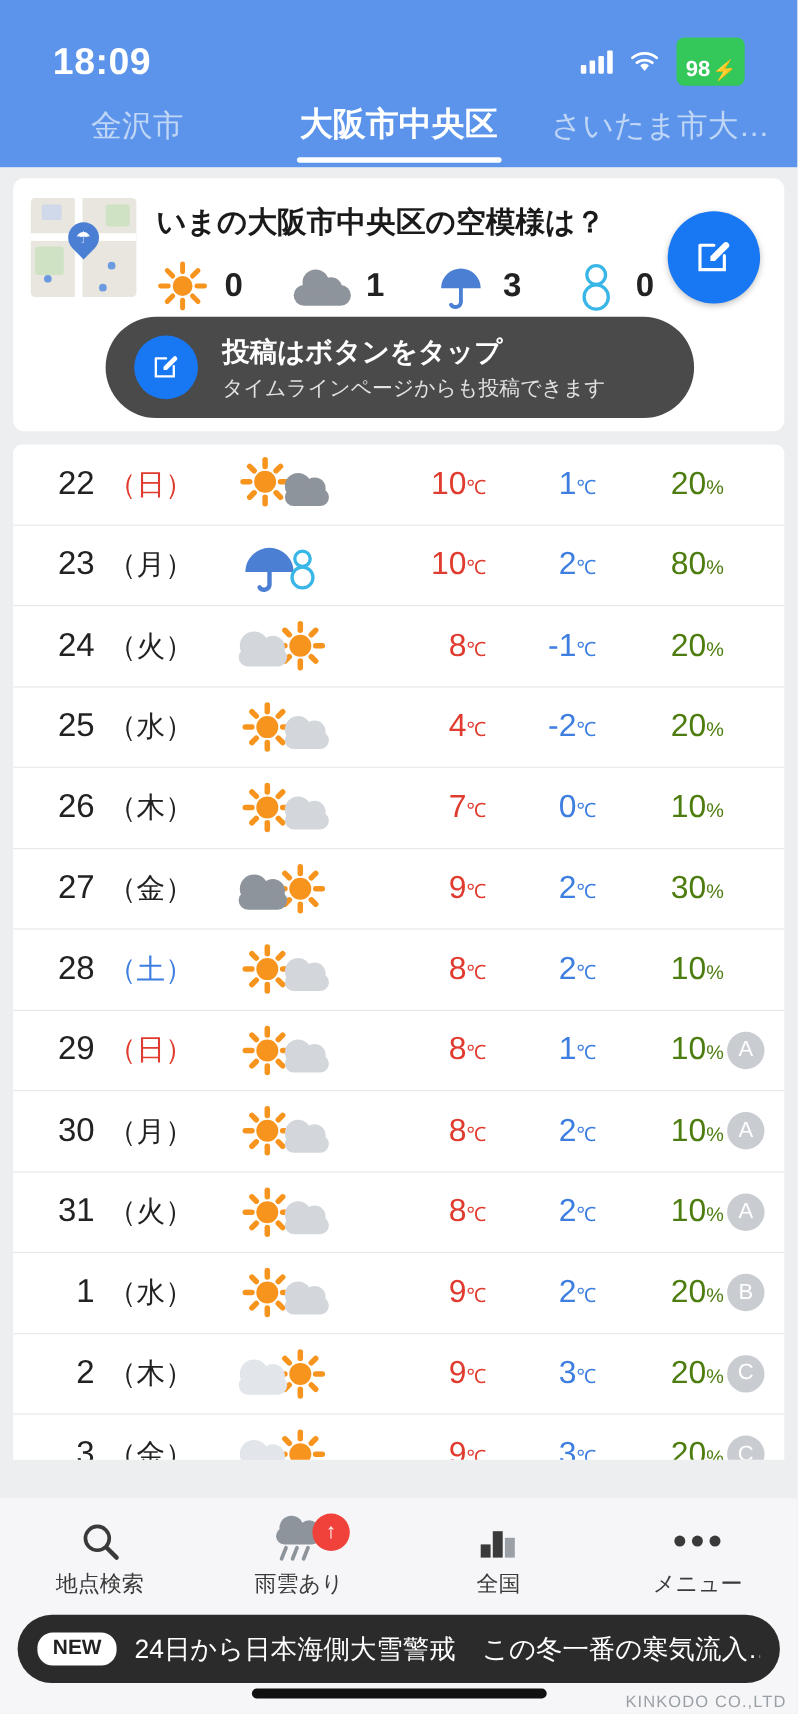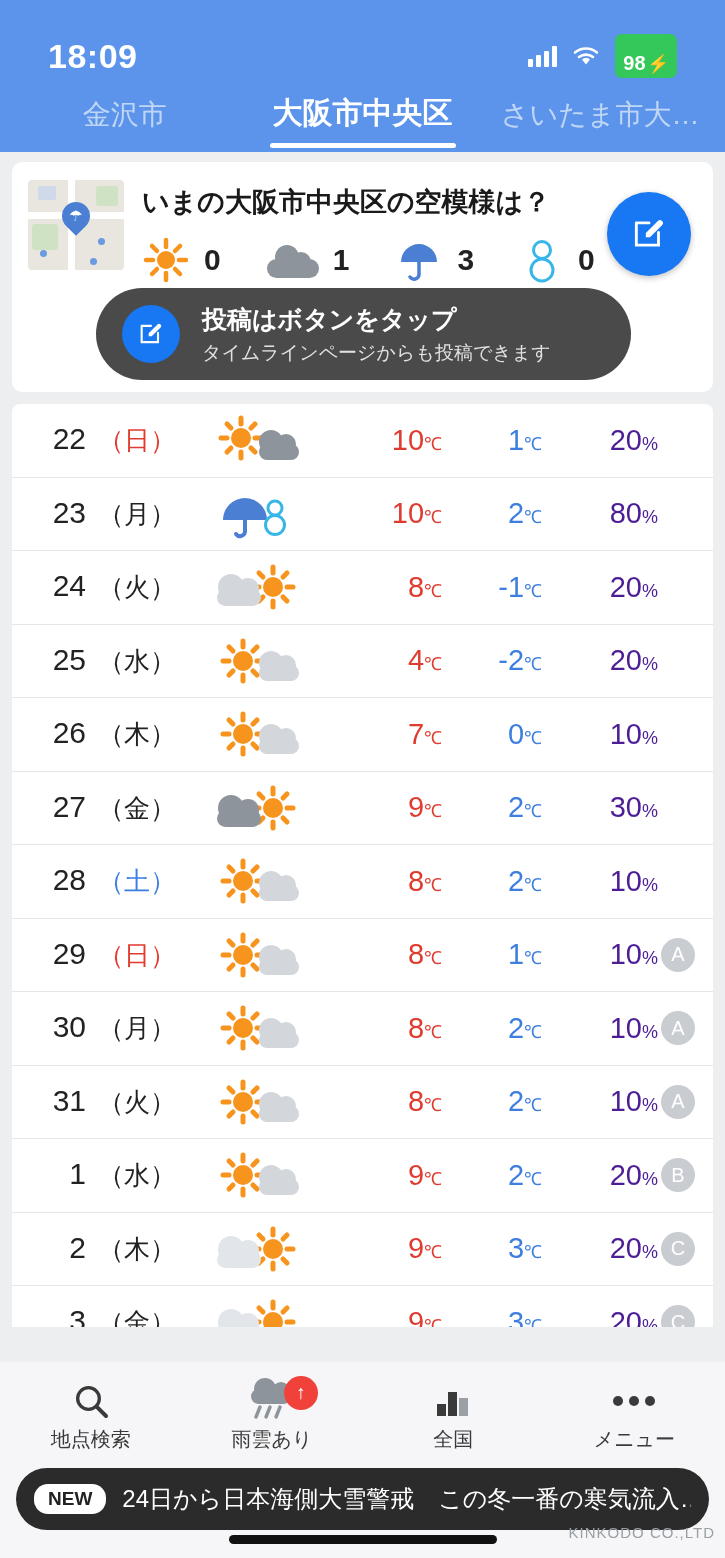--- a/index.html
+++ b/index.html
@@ -103,21 +103,21 @@
     border-bottom: 1px solid #e6e6e6; position: relative;
   }
   .c-date { width: 170px; display: flex; align-items: baseline; padding-left: 28px; }
   .c-day { font-size: 30px; color: #222; width: 46px; text-align: right; }
   .c-dow { font-size: 26px; color: #222; margin-left: 12px; }
   .c-dow.sun { color: #e03b2f; }
   .c-dow.sat { color: #3d7ee0; }
   .c-icon { width: 150px; display: flex; align-items: center; justify-content: center; }
   .c-hi { width: 110px; text-align: right; color: #e03b2f; font-size: 29px; }
   .c-lo { width: 100px; text-align: right; color: #3d7ee0; font-size: 29px; }
-  .c-pop { width: 120px; text-align: right; font-size: 29px; color: #4c1d95; padding-right: 4px; }
+  .c-pop { width: 120px; text-align: right; font-size: 29px; color: #4d7c0f; padding-right: 4px; }
   .unit { font-size: 18px; }
   .badge-letter {
     position: absolute; right: 18px; top: 50%; transform: translateY(-50%);
     width: 34px; height: 34px; border-radius: 50%; background: #c9ccd1; color: #fff;
     font-size: 20px; display: flex; align-items: center; justify-content: center;
   }
 
   
   .wi { position: relative; width: 96px; height: 52px; }
   .cloud-ic { position: absolute; width: 52px; height: 32px; }
@@ -149,21 +149,21 @@
   .new-pill {
     background: #fff; color: #222; font-size: 19px; font-weight: 700;
     border-radius: 14px; padding: 4px 14px;
   }
   .news-text { color: #fff; font-size: 24px; white-space: nowrap; overflow: hidden; }
   .home-ind {
     position: absolute; left: 50%; transform: translateX(-50%); bottom: 14px;
     width: 268px; height: 9px; background: #111; border-radius: 5px;
   }
   .watermark {
-    position: absolute; right: 10px; bottom: 17px; font-size: 15px; color: #9aa0a6;
+    position: absolute; right: 10px; bottom: 2px; font-size: 15px; color: #9aa0a6;
     letter-spacing: 1px;
   }
   .forecast-clip { height: 935px; overflow: hidden; }
 </style>
 </head>
 <body>
 
 <div class="phone">
 
   <div class="header">

